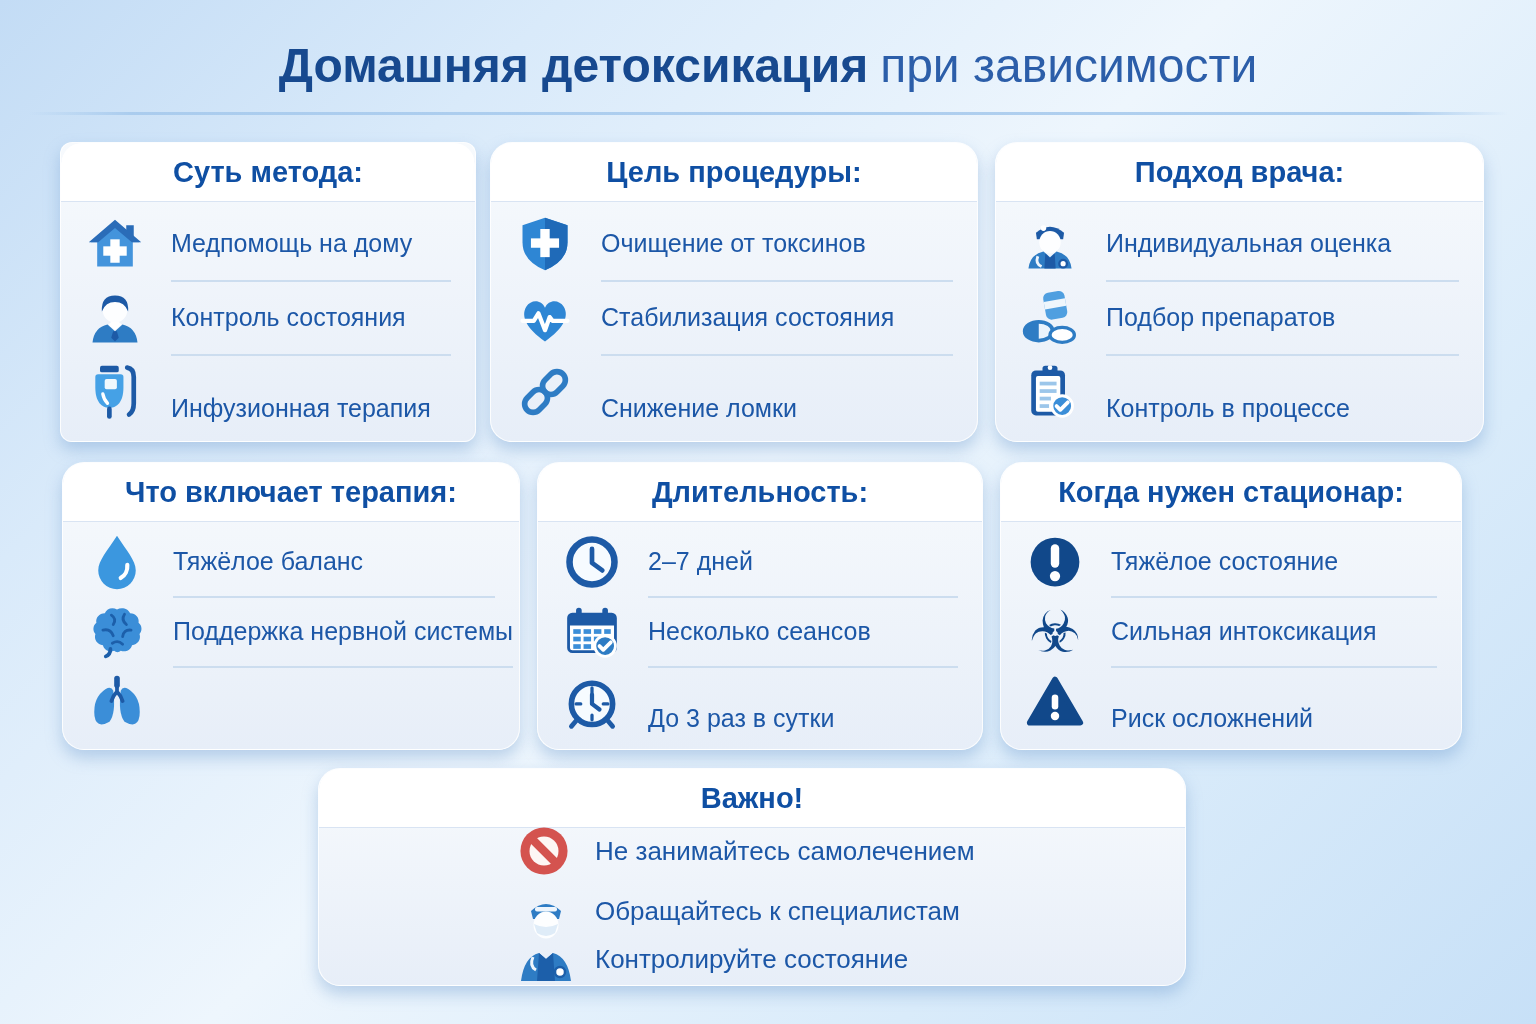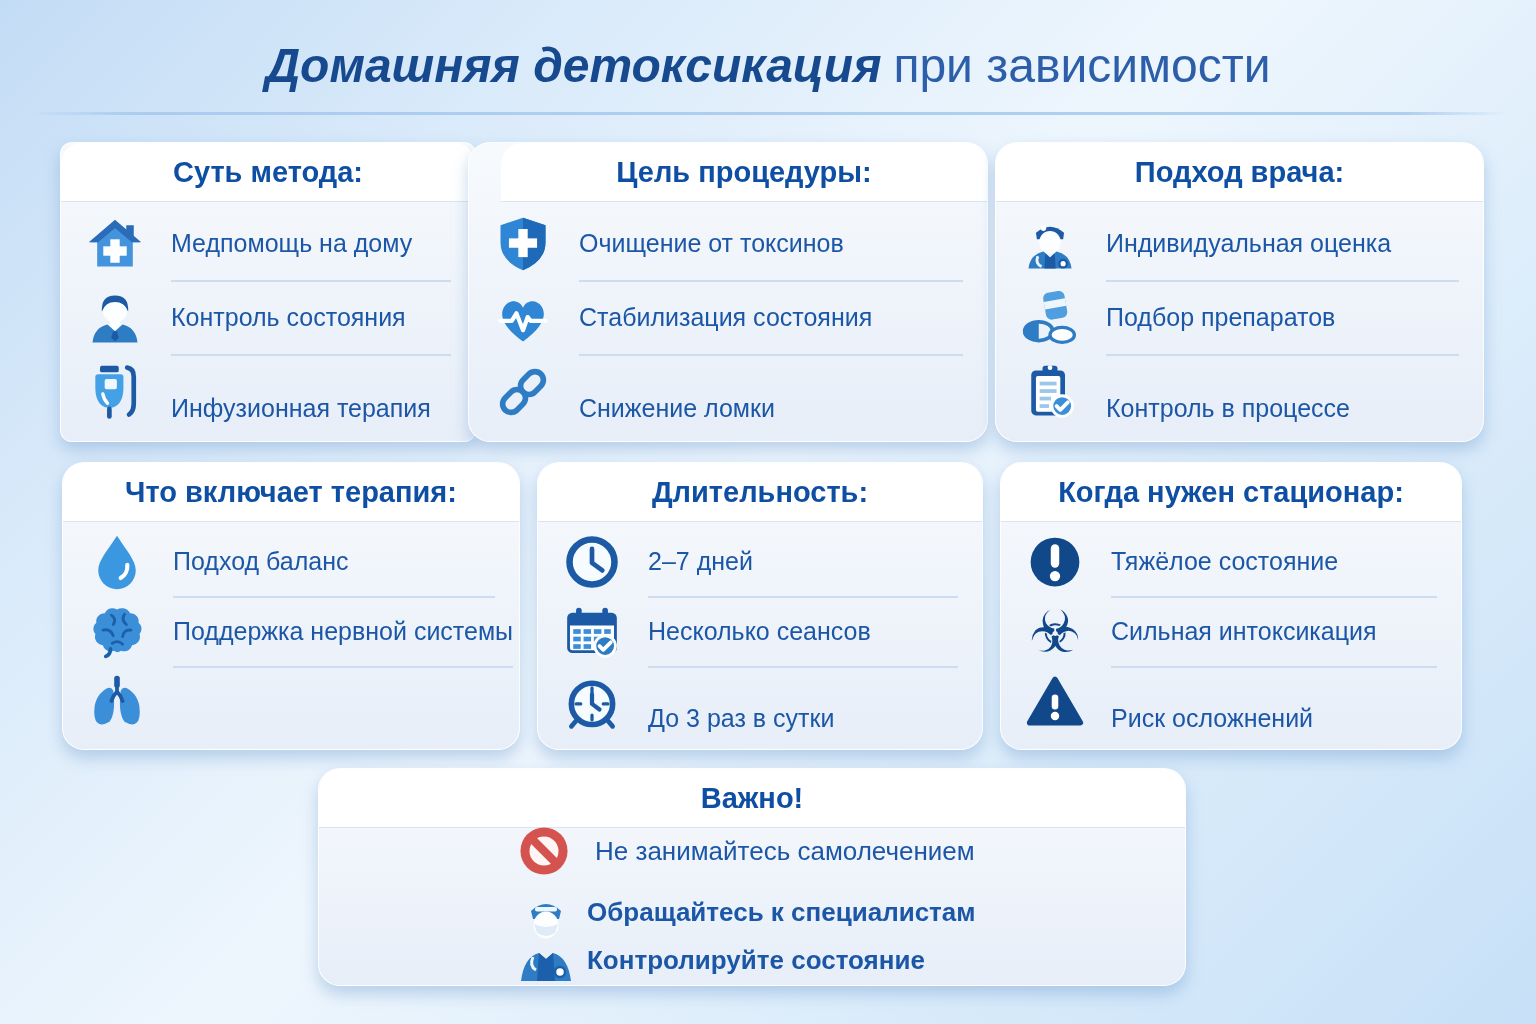--- a/index.html
+++ b/index.html
@@ -2,21 +2,21 @@
 <html><head>
 <meta charset="utf-8">
 <style>
   html,body{margin:0;padding:0;}
   .stage{
     position:relative;width:1536px;height:1024px;overflow:hidden;
     font-family:"Liberation Sans","DejaVu Sans",sans-serif;
     background:linear-gradient(135deg,#c3dcf5 0%,#d9eafa 22%,#eef6fd 48%,#d9ebfa 75%,#c7e0f7 100%);
   }
   .page-title{position:absolute;top:38px;left:0;width:100%;text-align:center;font-size:48px;line-height:56px;white-space:nowrap;}
-  .page-title .t-bold{font-weight:700;color:#17498f;font-style:italic;}
+  .page-title .t-bold{font-weight:700;color:#17498f;}
   .page-title .t-reg{font-weight:400;color:#2c5ea9;margin-left:12px;}
   .title-rule{position:absolute;top:112px;left:28px;right:28px;height:3px;border-radius:2px;
     background:linear-gradient(90deg,rgba(164,200,236,0),rgba(164,200,236,.85) 7%,rgba(164,200,236,.85) 93%,rgba(164,200,236,0));}
   .card{
     position:absolute;border-radius:22px;
     background:linear-gradient(180deg,#f7fafd 0%,#e7eef8 100%);
     box-shadow:0 8px 16px rgba(108,152,204,.40);
     border:1px solid rgba(255,255,255,.85);
   }
   .card-header{height:58px;border-radius:21px 21px 0 0;background:#ffffff;display:flex;align-items:center;justify-content:center;
@@ -31,21 +31,21 @@
     border-bottom:2px solid #ccddef;white-space:nowrap;}
   .row:last-child .lbl{border-bottom:none;margin-top:32px;}
   .bio-glyph{font-family:"DejaVu Sans",sans-serif;font-size:58px;line-height:1;color:#11488a;font-weight:700;}
   
   .imp .card-body{padding:2px 8px 10px 0;}
   .imp-rows{width:470px;margin:0 auto;display:flex;flex-direction:column;justify-content:center;height:100%;}
   .imp-row1{display:flex;align-items:center;gap:20px;}
   .imp-row1 .icn{width:62px;height:62px;flex:0 0 62px;}
   .imp-row1 .icn svg{width:58px;height:58px;}
   .imp-lbl{font-size:26px;color:#1c57a7;white-space:nowrap;}
-  .imp-row2{display:flex;align-items:flex-end;gap:8px;margin-top:4px;font-weight:bold;}
+  .imp-row2{display:flex;align-items:center;gap:16px;margin-top:4px;}
   .tall-icn{width:66px;height:98px;flex:0 0 66px;display:flex;align-items:center;justify-content:center;}
   .tall-icn svg{width:64px;height:96px;}
   .imp-col{display:flex;flex-direction:column;justify-content:space-around;height:96px;}
   
   .logo{position:absolute;left:70px;bottom:28px;font-weight:700;font-size:80px;line-height:1;letter-spacing:1px;white-space:nowrap;}
   .logo .neo{background:linear-gradient(115deg,#2f78c8 0%,#123c7c 28%,#3f94e0 50%,#123a78 72%,#2f82d4 100%);
     -webkit-background-clip:text;background-clip:text;color:transparent;}
   .logo .plus{background:linear-gradient(180deg,#38a4e8,#1463ae);
     -webkit-background-clip:text;background-clip:text;color:transparent;margin-left:2px;}
 </style>
@@ -97,21 +97,21 @@
               <path d="M19 34 a16 18 0 0 0 5 10" stroke="#fff" stroke-width="3.5" fill="none" stroke-linecap="round"></path>
               <path d="M45 6 q7 1 7 10 v28 q0 9 -5 12" stroke="#1d5aa6" stroke-width="5" fill="none" stroke-linecap="round"></path>
               <path d="M26 50 v8" stroke="#1d5aa6" stroke-width="5" stroke-linecap="round"></path>
             </svg>
         </span>
         <span class="lbl">Инфузионная терапия</span>
       </div>
     </div>
   </section>
 
-  <section class="card" style="left:468px;top:142px;width:486px;height:298px;padding-left:32px;">
+  <section class="card" style="left:490px;top:142px;width:486px;height:298px;">
     <div class="card-header">
         <span class="hdr">Цель процедуры:</span>
       </div>
     <div class="card-body">
       <div class="row">
         <span class="icn">
           <svg viewBox="0 0 64 64">
               <path d="M32 4 L56 12 V30 Q56 50 32 60 Q8 50 8 30 V12 Z" fill="#2e86d4"></path>
               <path d="M32 4 L56 12 V30 Q56 50 32 60 Z" fill="#1f6ab8"></path>
               <rect x="27" y="16" width="10" height="30" fill="#fff"></rect>
@@ -201,21 +201,21 @@
         <span class="hdr">Что включает терапия:</span>
       </div>
     <div class="card-body">
       <div class="row">
         <span class="icn">
           <svg viewBox="0 0 64 64">
               <path d="M32 4 C22 20 12 30 12 41 a20 20 0 0 0 40 0 C52 30 42 20 32 4 Z" fill="#3b97df"></path>
               <path d="M43 35 a12 14 0 0 1 -7 14" stroke="#fff" stroke-width="4.5" fill="none" stroke-linecap="round"></path>
             </svg>
         </span>
-        <span class="lbl">Подход баланс</span>
+        <span class="lbl">Тяжёлое баланс</span>
       </div>
       <div class="row">
         <span class="icn">
           <svg viewBox="0 0 64 64">
               <path d="M32 8 c-5 -3 -11 -1 -13 4 c-6 0 -10 5 -9 10 c-4 3 -4 9 -1 12 c-2 6 2 11 8 12 c1 5 7 8 12 6 c2 2 5 2 7 0 c5 2 11 -1 12 -6 c6 -1 10 -6 8 -12 c3 -3 3 -9 -1 -12 c1 -5 -3 -10 -9 -10 c-2 -5 -9 -7 -14 -4 Z" fill="#3b8ed8"></path>
               <path d="M26 14 q6 4 2 10 M40 13 q-4 6 2 11 M17 30 q8 -2 11 6 M47 30 q-8 -1 -9 7 M27 44 q6 -4 11 1" stroke="#1c5faa" stroke-width="3" fill="none" stroke-linecap="round"></path>
               <path d="M25 50 q0 6 -5 8" stroke="#1c5faa" stroke-width="4" fill="none" stroke-linecap="round"></path>
             </svg>
         </span>
         <span class="lbl">Поддержка нервной системы</span>

